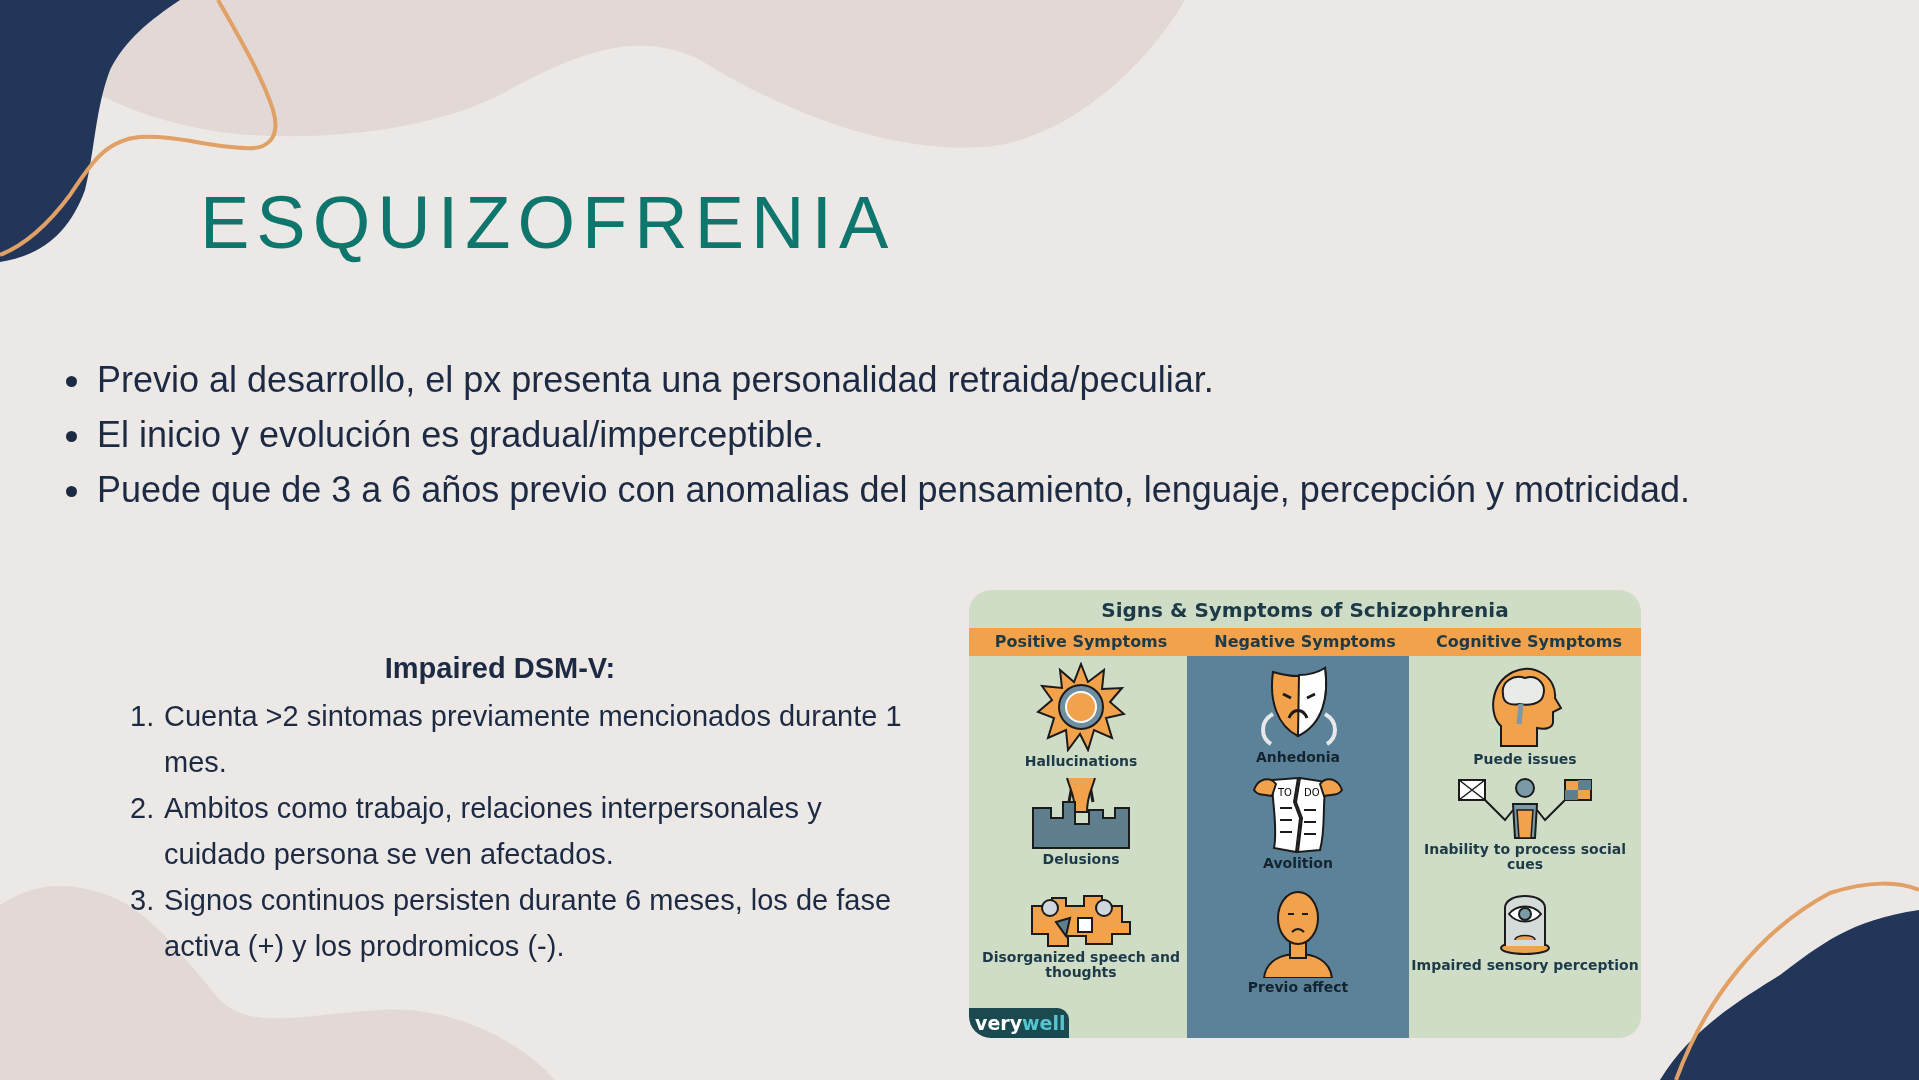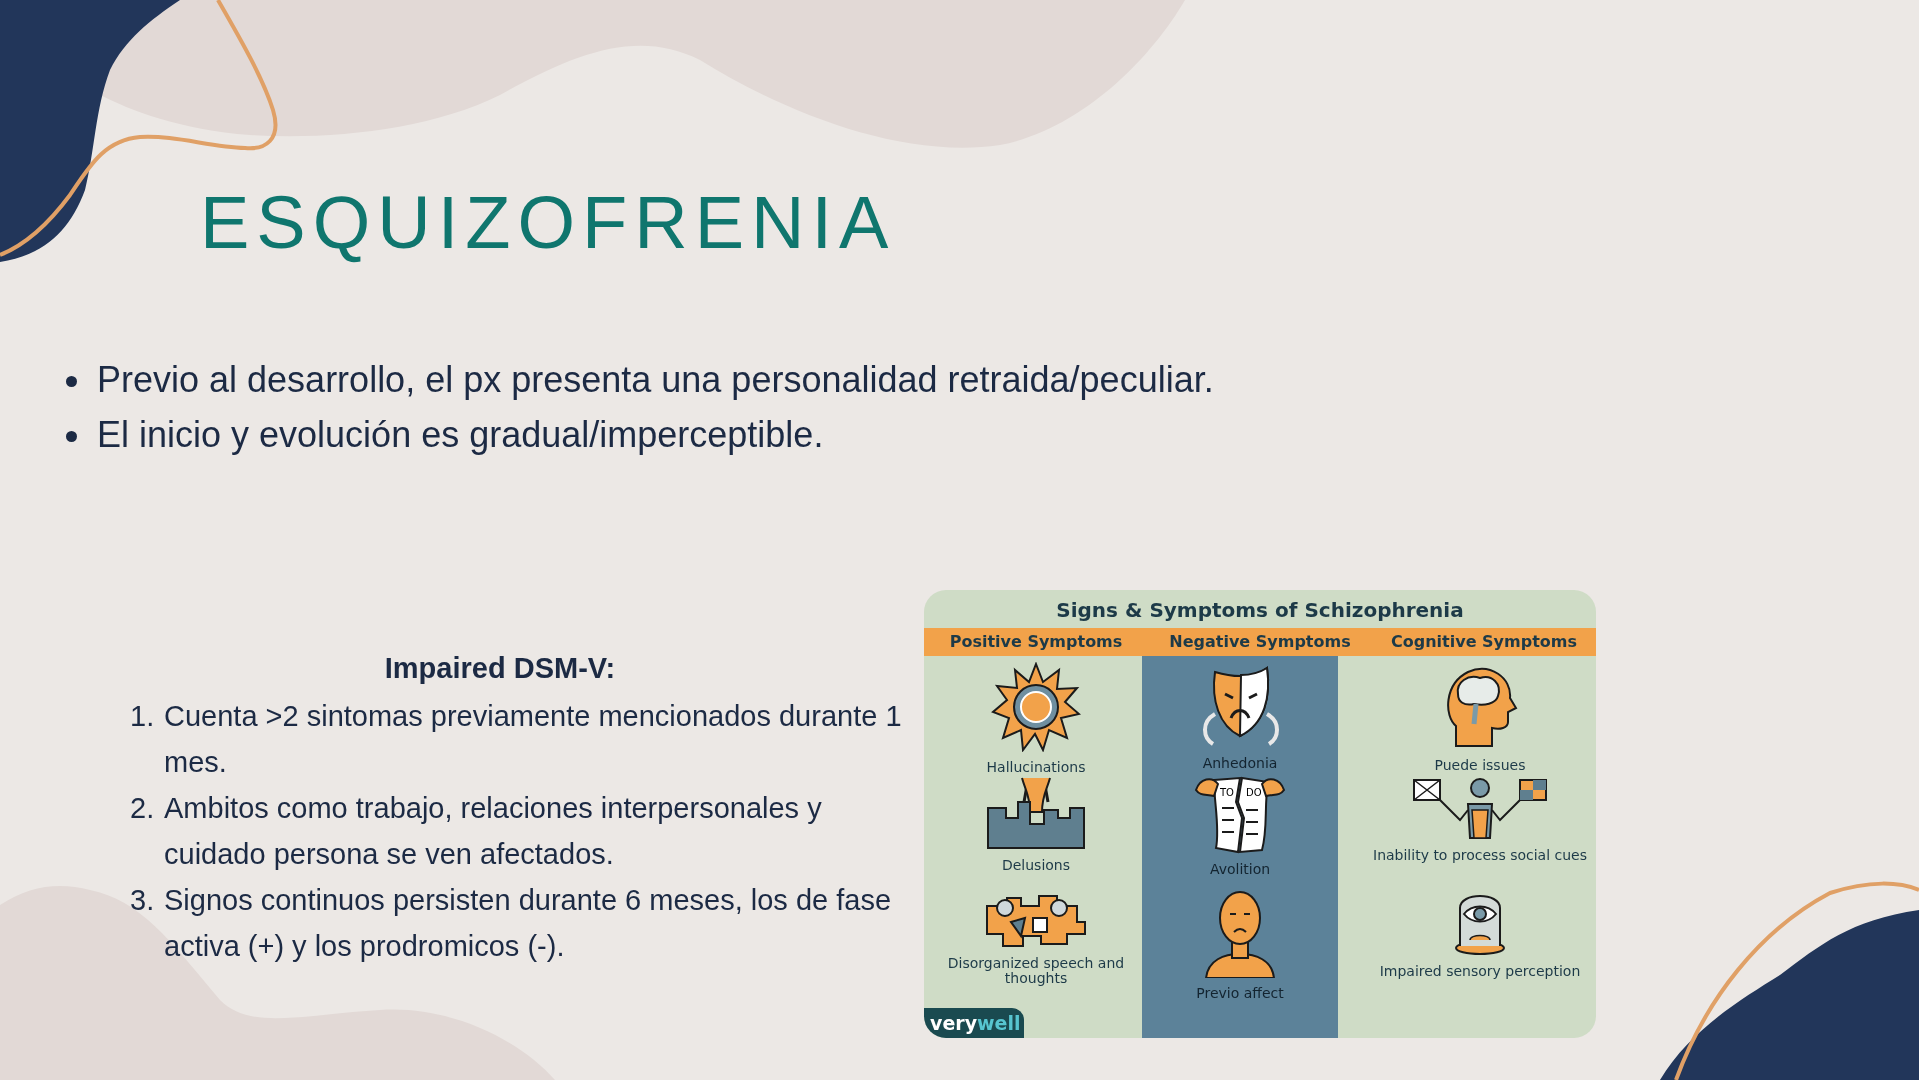--- a/index.html
+++ b/index.html
@@ -27,43 +27,43 @@
     .criteria { position: absolute; left: 130px; top: 652px; width: 780px; }
     .criteria h3 {
       margin: 0 0 8px 0; text-align: center; font-size: 29px; font-weight: 700; color: #1c2a44;
       padding-right: 40px;
     }
     .criteria ol { margin: 0; padding: 0; list-style: none; }
     .criteria li { position: relative; padding-left: 34px; font-size: 29px; line-height: 46px; }
     .criteria li .num { position: absolute; left: 0; top: 0; }
 
     .infographic {
-      position: absolute; left: 924px; top: 590px; width: 672px; height: 448px;
+      position: absolute; left: 969px; top: 590px; width: 672px; height: 448px;
       background: #cfdcc6; border-radius: 22px; overflow: hidden;
       font-family: "DejaVu Sans", sans-serif;
     }
     .ig-title {
       position: absolute; left: 0; top: 0; width: 100%; height: 36px; text-align: center;
       font-size: 20px; font-weight: 700; color: #1d3a48; line-height: 40px;
     }
     .ig-header {
       position: absolute; left: 0; top: 38px; width: 100%; height: 28px; background: #f2a24a;
       display: flex;
     }
     .ig-header div {
       flex: 1; text-align: center; font-size: 16px; font-weight: 700; color: #1d3a48; line-height: 28px;
     }
     .ig-col { position: absolute; top: 66px; height: 382px; width: 224px; }
     .ig-col.c1 { left: 0; }
-    .ig-col.c2 { left: 218px; background: #5c8299; width: 196px; }
+    .ig-col.c2 { left: 218px; background: #5c8299; width: 222px; }
     .ig-col.c3 { left: 440px; width: 232px; }
     .ig-item { position: absolute; left: 0; width: 100%; text-align: center; }
     .ig-item svg { display: block; margin: 0 auto; }
     .ig-label {
-      font-size: 14px; font-weight: 400; color: #1d3a48; line-height: 15px; margin-top: 8px;
+      font-size: 14px; font-weight: 700; color: #1d3a48; line-height: 15px; margin-top: 2px;
     }
     .c2 .ig-label { color: #132430; }
     .verywell {
       position: absolute; left: 0; bottom: 0; width: 100px; height: 30px; background: #1a4a50;
       border-top-right-radius: 12px; color: #fff; font-size: 19px; font-weight: 700;
       line-height: 30px; padding-left: 6px; box-sizing: border-box;
     }
     .verywell .well { color: #57c5d0; }
   </style>
 </head>
@@ -82,20 +82,21 @@
   <path d="M1660,1080 C1690,1030 1740,1000 1780,975 C1820,945 1850,920 1919,910 L1919,1080 Z" fill="#22365a"></path>
 
   <path d="M1676,1080 C1705,1000 1760,930 1830,893 C1870,880 1900,882 1919,890" fill="none" stroke="#e0a066" stroke-width="4"></path>
 </svg>
 
 <h1 class="title">ESQUIZOFRENIA</h1>
 
 <ul class="bullets">
   <li>Previo al desarrollo, el px presenta una personalidad retraida/peculiar.</li>
   <li>El inicio y evolución es gradual/imperceptible.</li>
+  <li>Puede que de 3 a 6 años previo con anomalias del pensamiento, lenguaje, percepción y motricidad.</li>
 </ul>
 
 <div class="criteria">
   <h3>Impaired DSM-V:</h3>
   <ol>
     <li>
       <span class="num">1.</span>
       <span>Cuenta &gt;2 sintomas previamente mencionados durante 1 mes.</span>
     </li>
     <li>

